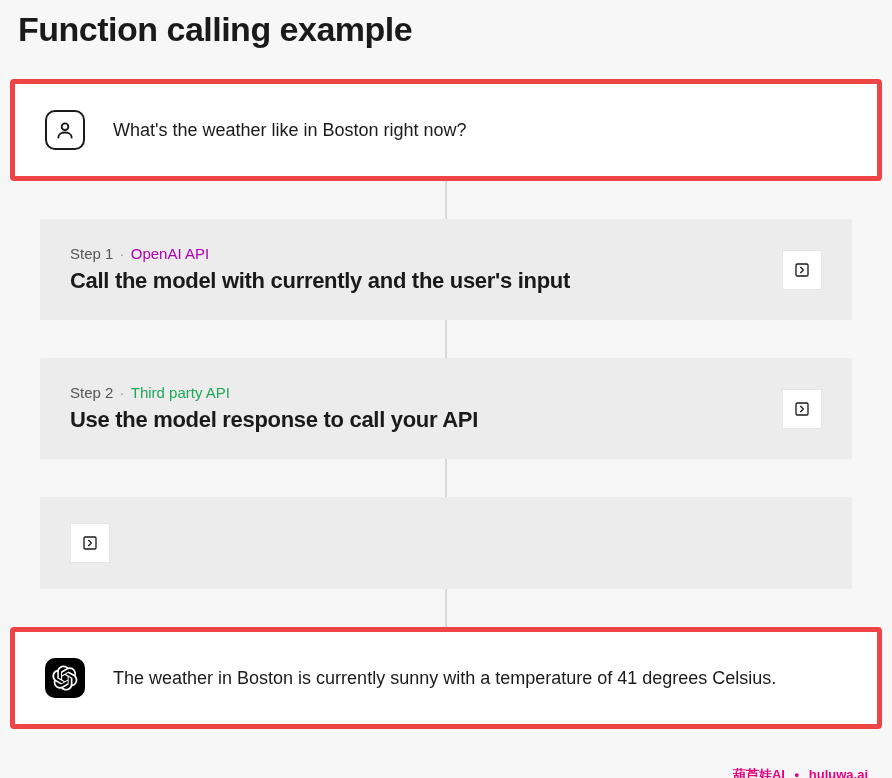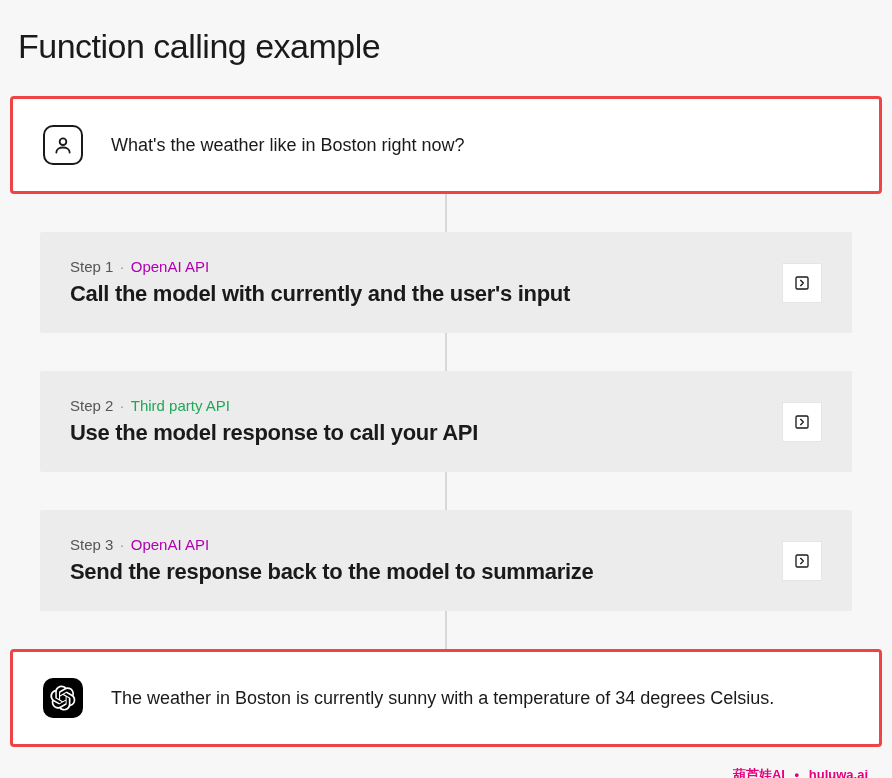--- a/index.html
+++ b/index.html
@@ -6,27 +6,27 @@
   body {
     font-family: -apple-system, BlinkMacSystemFont, "Segoe UI", Helvetica, Arial, sans-serif;
     background: #f7f7f8;
     width: 892px;
     height: 778px;
     padding: 10px 10px 0 10px;
     color: #1a1a1a;
   }
   .page-title {
     font-size: 34px;
-    font-weight: 400;
-    margin: 17px 0 30px 8px;
+    font-weight: 700;
+    margin: 0 0 30px 8px;
     letter-spacing: -0.5px;
   }
   .card {
     background: #fff;
-    border: 3px solid #ef4444;
+    border: 5px solid #ef4444;
     border-radius: 4px;
     padding: 26px 30px;
     display: flex;
     align-items: center;
     gap: 28px;
   }
   .icon-box {
     width: 40px;
     height: 40px;
     border: 2px solid #1a1a1a;
@@ -154,45 +154,37 @@
       <svg width="16" height="16" viewBox="0 0 24 24" fill="none" stroke="#1a1a1a" stroke-width="2" stroke-linecap="round" stroke-linejoin="round">
         <rect x="3" y="3" width="18" height="18" rx="2"></rect>
         <path d="M10 8l4 4-4 4"></path>
       </svg>
     </div>
   </div>
 
   <div class="connector"></div>
 
   <div class="step-card">
-    <div class="step-info">
-      <div class="step-meta">
-        <span class="step-label">Step 3</span>
-        <span class="dot-sep">·</span>
-        <span class="source-openai">OpenAI API</span>
-      </div>
-      <div class="step-title">Send the response back to the model to summarize</div>
-    </div>
     <div class="expand-btn">
       <svg width="16" height="16" viewBox="0 0 24 24" fill="none" stroke="#1a1a1a" stroke-width="2" stroke-linecap="round" stroke-linejoin="round">
         <rect x="3" y="3" width="18" height="18" rx="2"></rect>
         <path d="M10 8l4 4-4 4"></path>
       </svg>
     </div>
   </div>
 </div>
 
 <div class="connector"></div>
 
 <div class="card">
   <div class="icon-box-dark">
     <svg width="26" height="26" viewBox="0 0 40 40" fill="none">
       <path d="M36.4 16.3c.9-2.6.6-5.5-.8-7.9-2.1-3.7-6.4-5.6-10.5-4.6-1.8-2.1-4.5-3.2-7.3-3.2-4.3 0-8.1 2.7-9.5 6.8-2.7.6-5 2.2-6.4 4.6-2.2 3.7-1.7 8.4 1.2 11.6-.9 2.6-.6 5.5.8 7.9 2.1 3.7 6.4 5.6 10.5 4.6 1.8 2.1 4.5 3.2 7.3 3.2 4.3 0 8.1-2.7 9.5-6.8 2.7-.6 5-2.2 6.4-4.6 2.2-3.7 1.7-8.4-1.2-11.6zM21.7 36.8c-1.7 0-3.4-.6-4.7-1.7l.2-.1 7.8-4.5c.4-.2.6-.7.6-1.1v-11l3.3 1.9v9.1c0 4-3.2 7.4-7.2 7.4zm-15.5-6.6c-.9-1.5-1.2-3.3-.9-5l.2.1 7.8 4.5c.4.2.9.2 1.3 0l9.5-5.5v3.8l-7.9 4.6c-3.5 2-7.9.8-10-2.5zm-2-16.8c.9-1.5 2.2-2.6 3.9-3.2v9.3c0 .5.2.9.6 1.1l9.5 5.5-3.3 1.9-7.8-4.5c-3.5-2-4.7-6.5-2.9-10.1zm26.9 6.3l-9.5-5.5 3.3-1.9 7.8 4.5c3.5 2 4.7 6.5 2.7 10.1-.9 1.5-2.2 2.6-3.9 3.2v-9.3c.1-.4-.1-.9-.4-1.1zm3.3-4.9l-.2-.1-7.8-4.5c-.4-.2-.9-.2-1.3 0l-9.5 5.5v-3.8l7.9-4.6c3.5-2 7.9-.8 10 2.7.8 1.4 1.1 3.1.9 4.8zm-20.6 6.8l-3.3-1.9v-9.1c0-4 3.3-7.3 7.3-7.3 1.7 0 3.4.6 4.7 1.7l-.2.1-7.8 4.5c-.4.2-.6.7-.6 1.1l-.1 10.9zm1.8-3.9l4.2-2.4 4.2 2.4v4.9l-4.2 2.4-4.2-2.4v-4.9z" fill="#fff"></path>
     </svg>
   </div>
-  <div class="card-text">The weather in Boston is currently sunny with a temperature of 34 degrees Celsius.</div>
+  <div class="card-text">The weather in Boston is currently sunny with a temperature of 41 degrees Celsius.</div>
 </div>
 
 <div class="watermark">
   <span class="wm-pink">葫芦娃AI</span>
   <span class="wm-dot">•</span>
   <span class="wm-pink">huluwa.ai</span>
 </div>
 
 </body></html>

